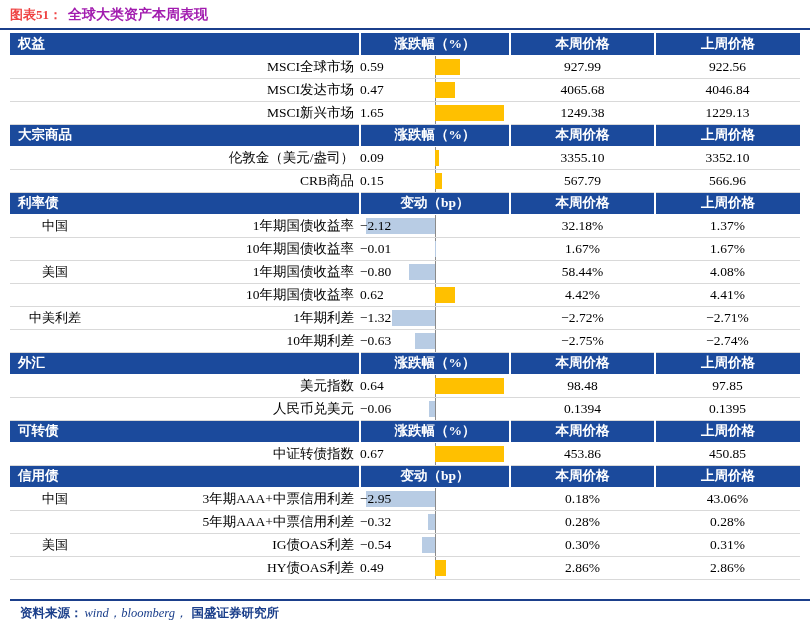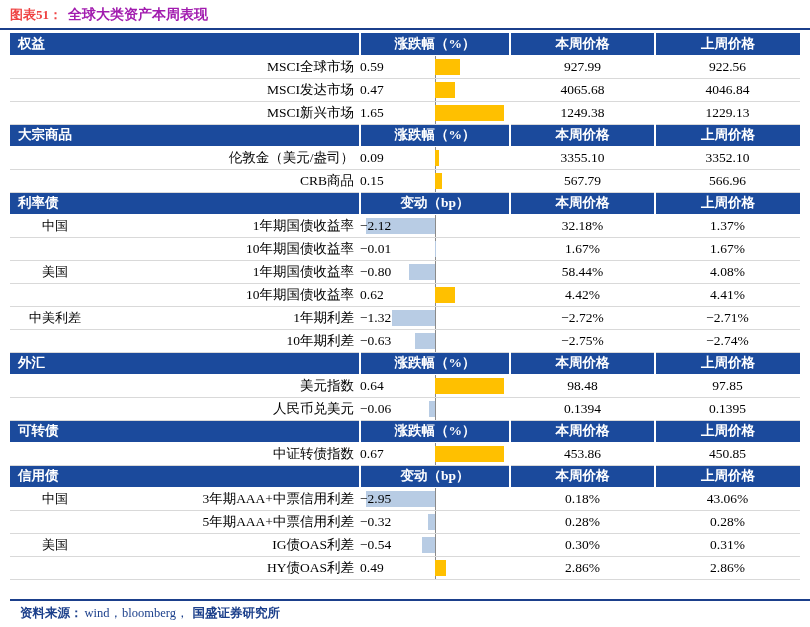--- a/index.html
+++ b/index.html
@@ -137,20 +137,21 @@
     align-items: baseline;
   }
   .footer .fsrc {
     color: #1b3f8b;
     font-weight: bold;
     font-size: 12.5px;
     white-space: nowrap;
   }
   .footer .fval {
     color: #1b3f8b;
+    font-style: italic;
     font-size: 12.5px;
     margin-left: 2px;
     white-space: nowrap;
   }
   .footer .forg {
     color: #1b3f8b;
     font-weight: bold;
     font-size: 12.5px;
     margin-left: 4px;
     white-space: nowrap;

